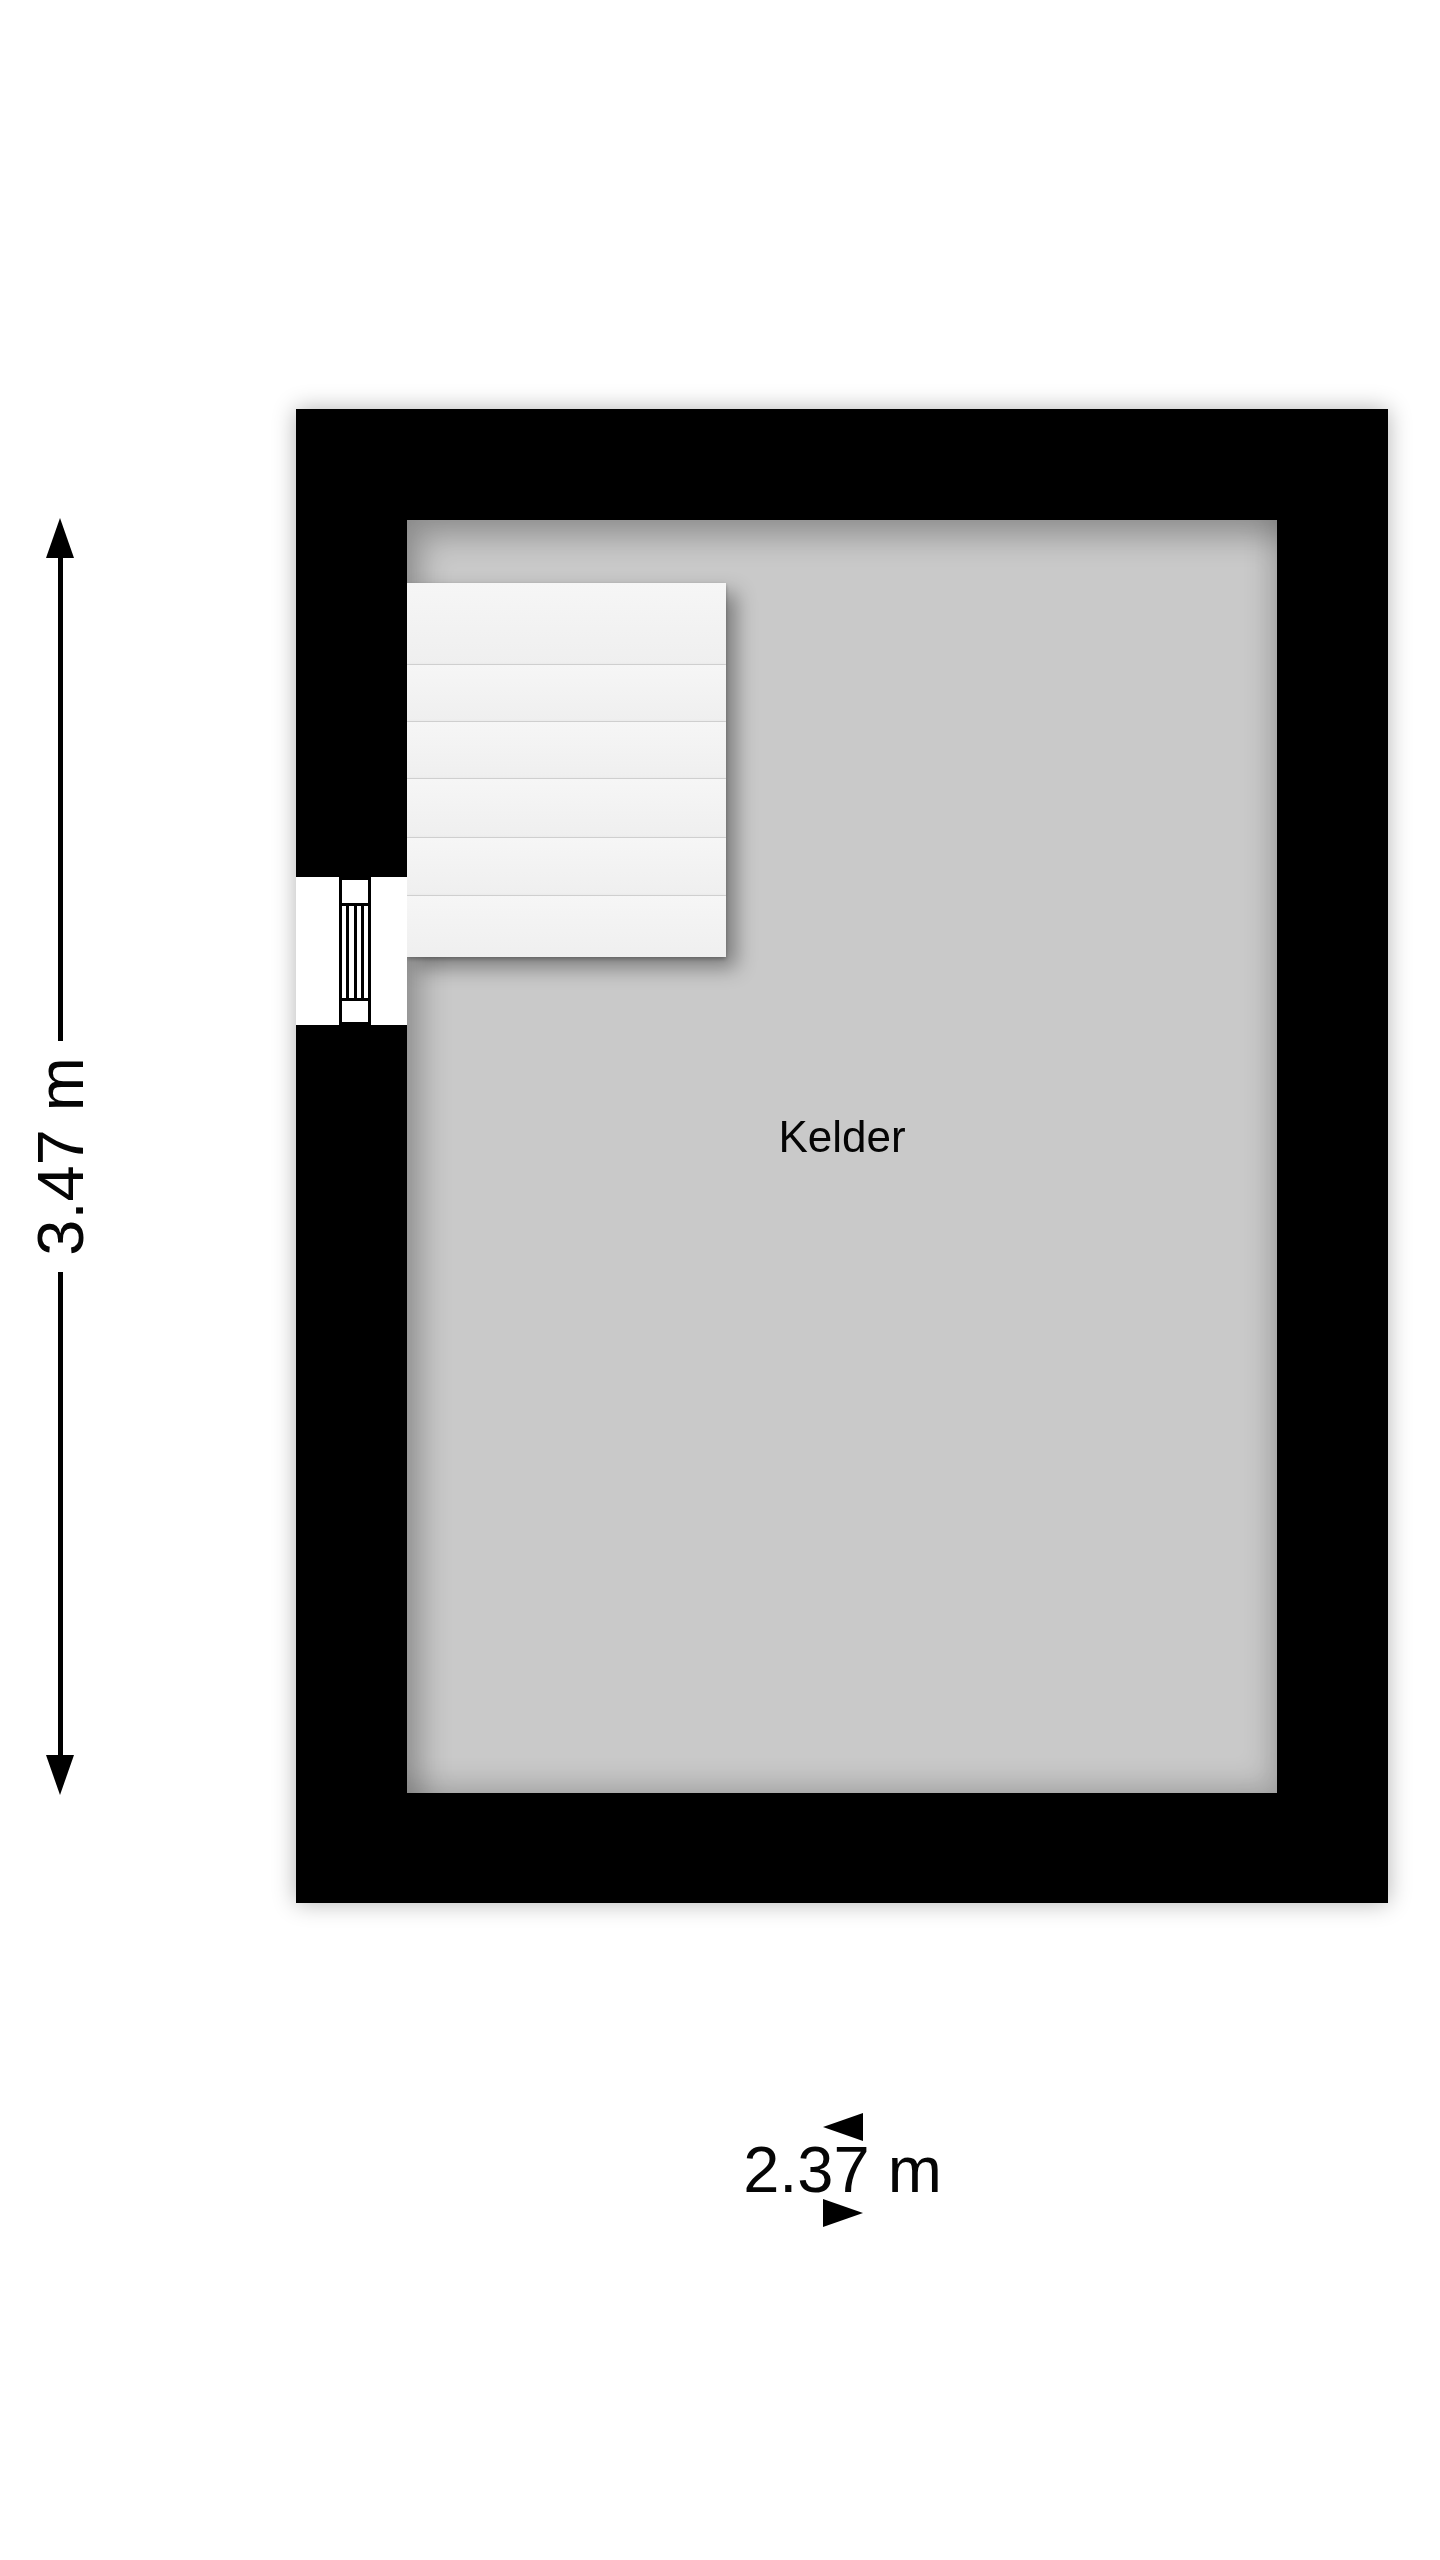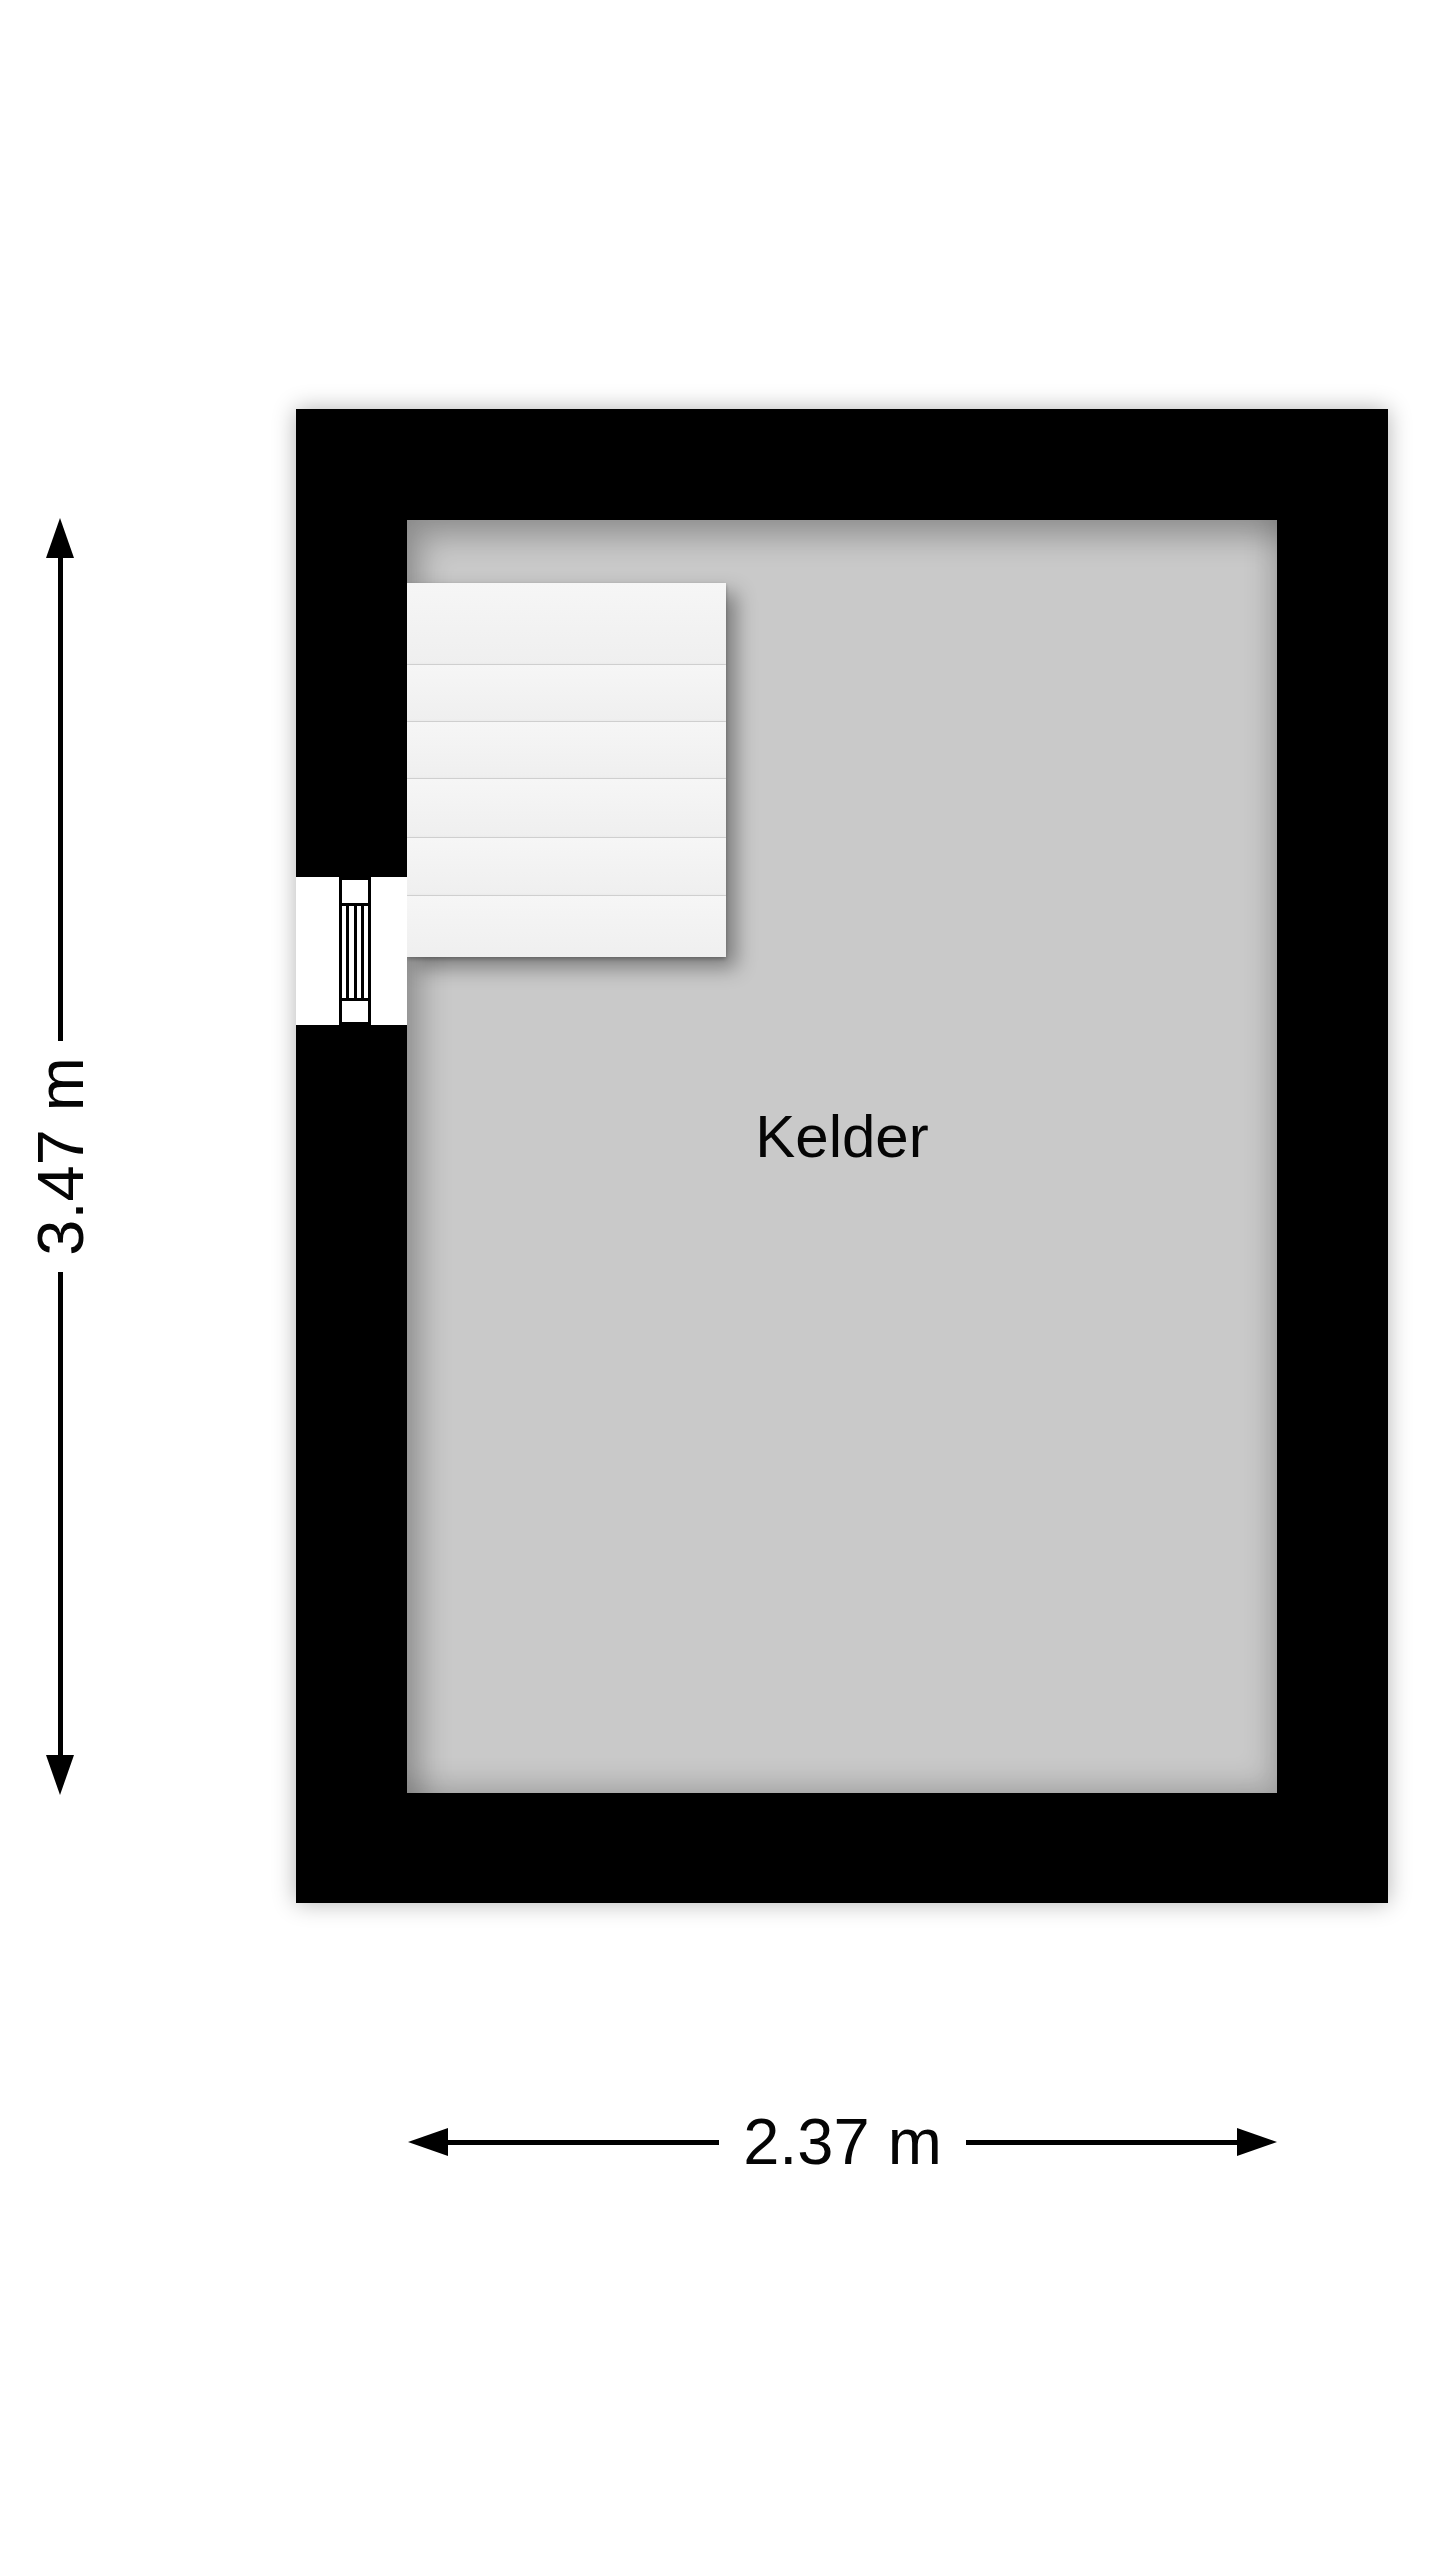--- a/index.html
+++ b/index.html
@@ -53,31 +53,31 @@
     display:flex;flex-direction:column;
   }
   .win-cap-top{height:23px;border-bottom:3px solid #000;}
   .win-cap-bottom{height:21px;border-top:3px solid #000;}
   .win-middle{flex:1;display:flex;justify-content:space-evenly;}
   .mullion{width:3px;background:#000;height:100%;}
 
   
   .room-label-block{
     position:absolute;left:407px;top:1098px;width:870px;
-    text-align:center;font-size:60px;line-height:78px;color:#050505;
+    text-align:center;font-size:44px;line-height:78px;color:#050505;
   }
 
   
   .dim-v{
     position:absolute;left:25px;top:518px;width:70px;height:1277px;
     display:flex;flex-direction:column;align-items:center;
   }
   .dim-h{
     position:absolute;left:408px;top:2113px;width:869px;height:58px;
-    display:flex;flex-direction:row;align-items:center;
+    display:flex;flex-direction:column;align-items:center;
   }
   .vline{width:5px;flex:1;background:#000;}
   .hline{height:5px;flex:1;background:#000;}
   .arrow{width:0;height:0;}
   .arrow-up{border-left:14px solid transparent;border-right:14px solid transparent;border-bottom:40px solid #000;}
   .arrow-down{border-left:14px solid transparent;border-right:14px solid transparent;border-top:40px solid #000;}
   .arrow-left{border-top:14px solid transparent;border-bottom:14px solid transparent;border-right:40px solid #000;}
   .arrow-right{border-top:14px solid transparent;border-bottom:14px solid transparent;border-left:40px solid #000;}
   .dim-label{font-size:65px;color:#050505;white-space:nowrap;}
   .dim-label-v{

